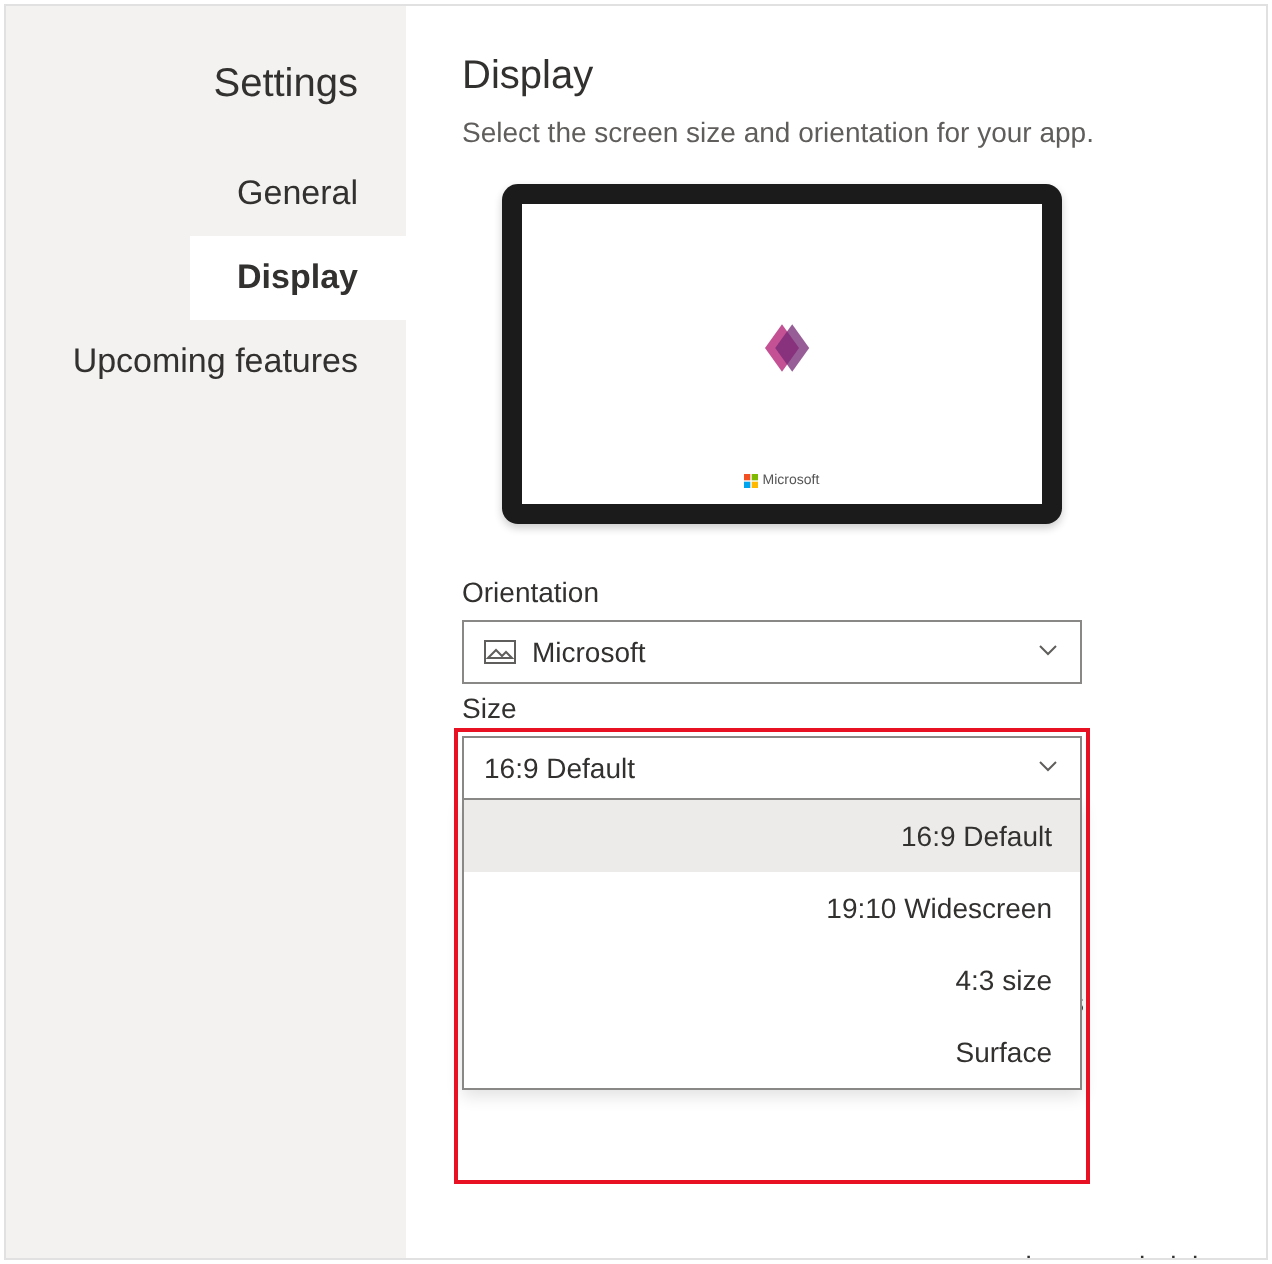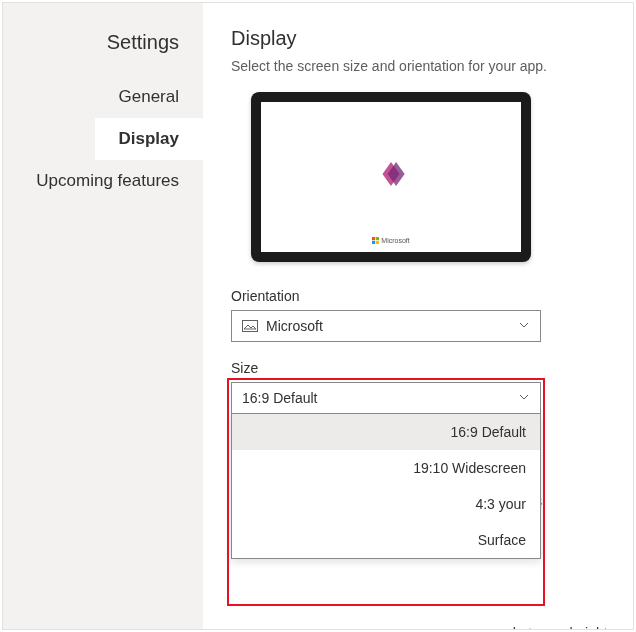--- a/index.html
+++ b/index.html
@@ -191,41 +191,41 @@
           </svg>
       </span>
       <span>Microsoft</span>
       <span class="chev">
         <svg width="12" height="12" viewBox="0 0 12 12">
             <path d="M2 4 L6 8 L10 4" fill="none" stroke="#605e5c" stroke-width="1"></path>
           </svg>
       </span>
     </div>
 
-    <div class="section-label" style="margin-top:18px">Size</div>
+    <div class="section-label" style="margin-top:4px">Size</div>
 
     <div class="bg-text bg-text-row1">
       <span style="visibility:hidden">Locking this automatically maintains t</span><span>his off allows</span>
     </div>
     <div class="bg-text bg-text-row2">
       <span style="visibility:hidden">Locking this automatically maintains the ratio </span><span>between height</span>
     </div>
 
     <div class="size-block">
       <div class="combo">
         <span>16:9 Default</span>
         <span class="chev">
           <svg width="12" height="12" viewBox="0 0 12 12">
               <path d="M2 4 L6 8 L10 4" fill="none" stroke="#605e5c" stroke-width="1"></path>
             </svg>
         </span>
       </div>
       <div class="dropdown">
         <div class="dropdown-item selected">16:9 Default</div>
         <div class="dropdown-item">19:10 Widescreen</div>
-        <div class="dropdown-item">4:3 your</div>
+        <div class="dropdown-item">4:3 size</div>
         <div class="dropdown-item">Surface</div>
       </div>
       <div class="highlight-box" style="left:-4px; top:-4px; width:318px; height:228px;"></div>
     </div>
 
   </div>
 </div>
 
 </body></html>

